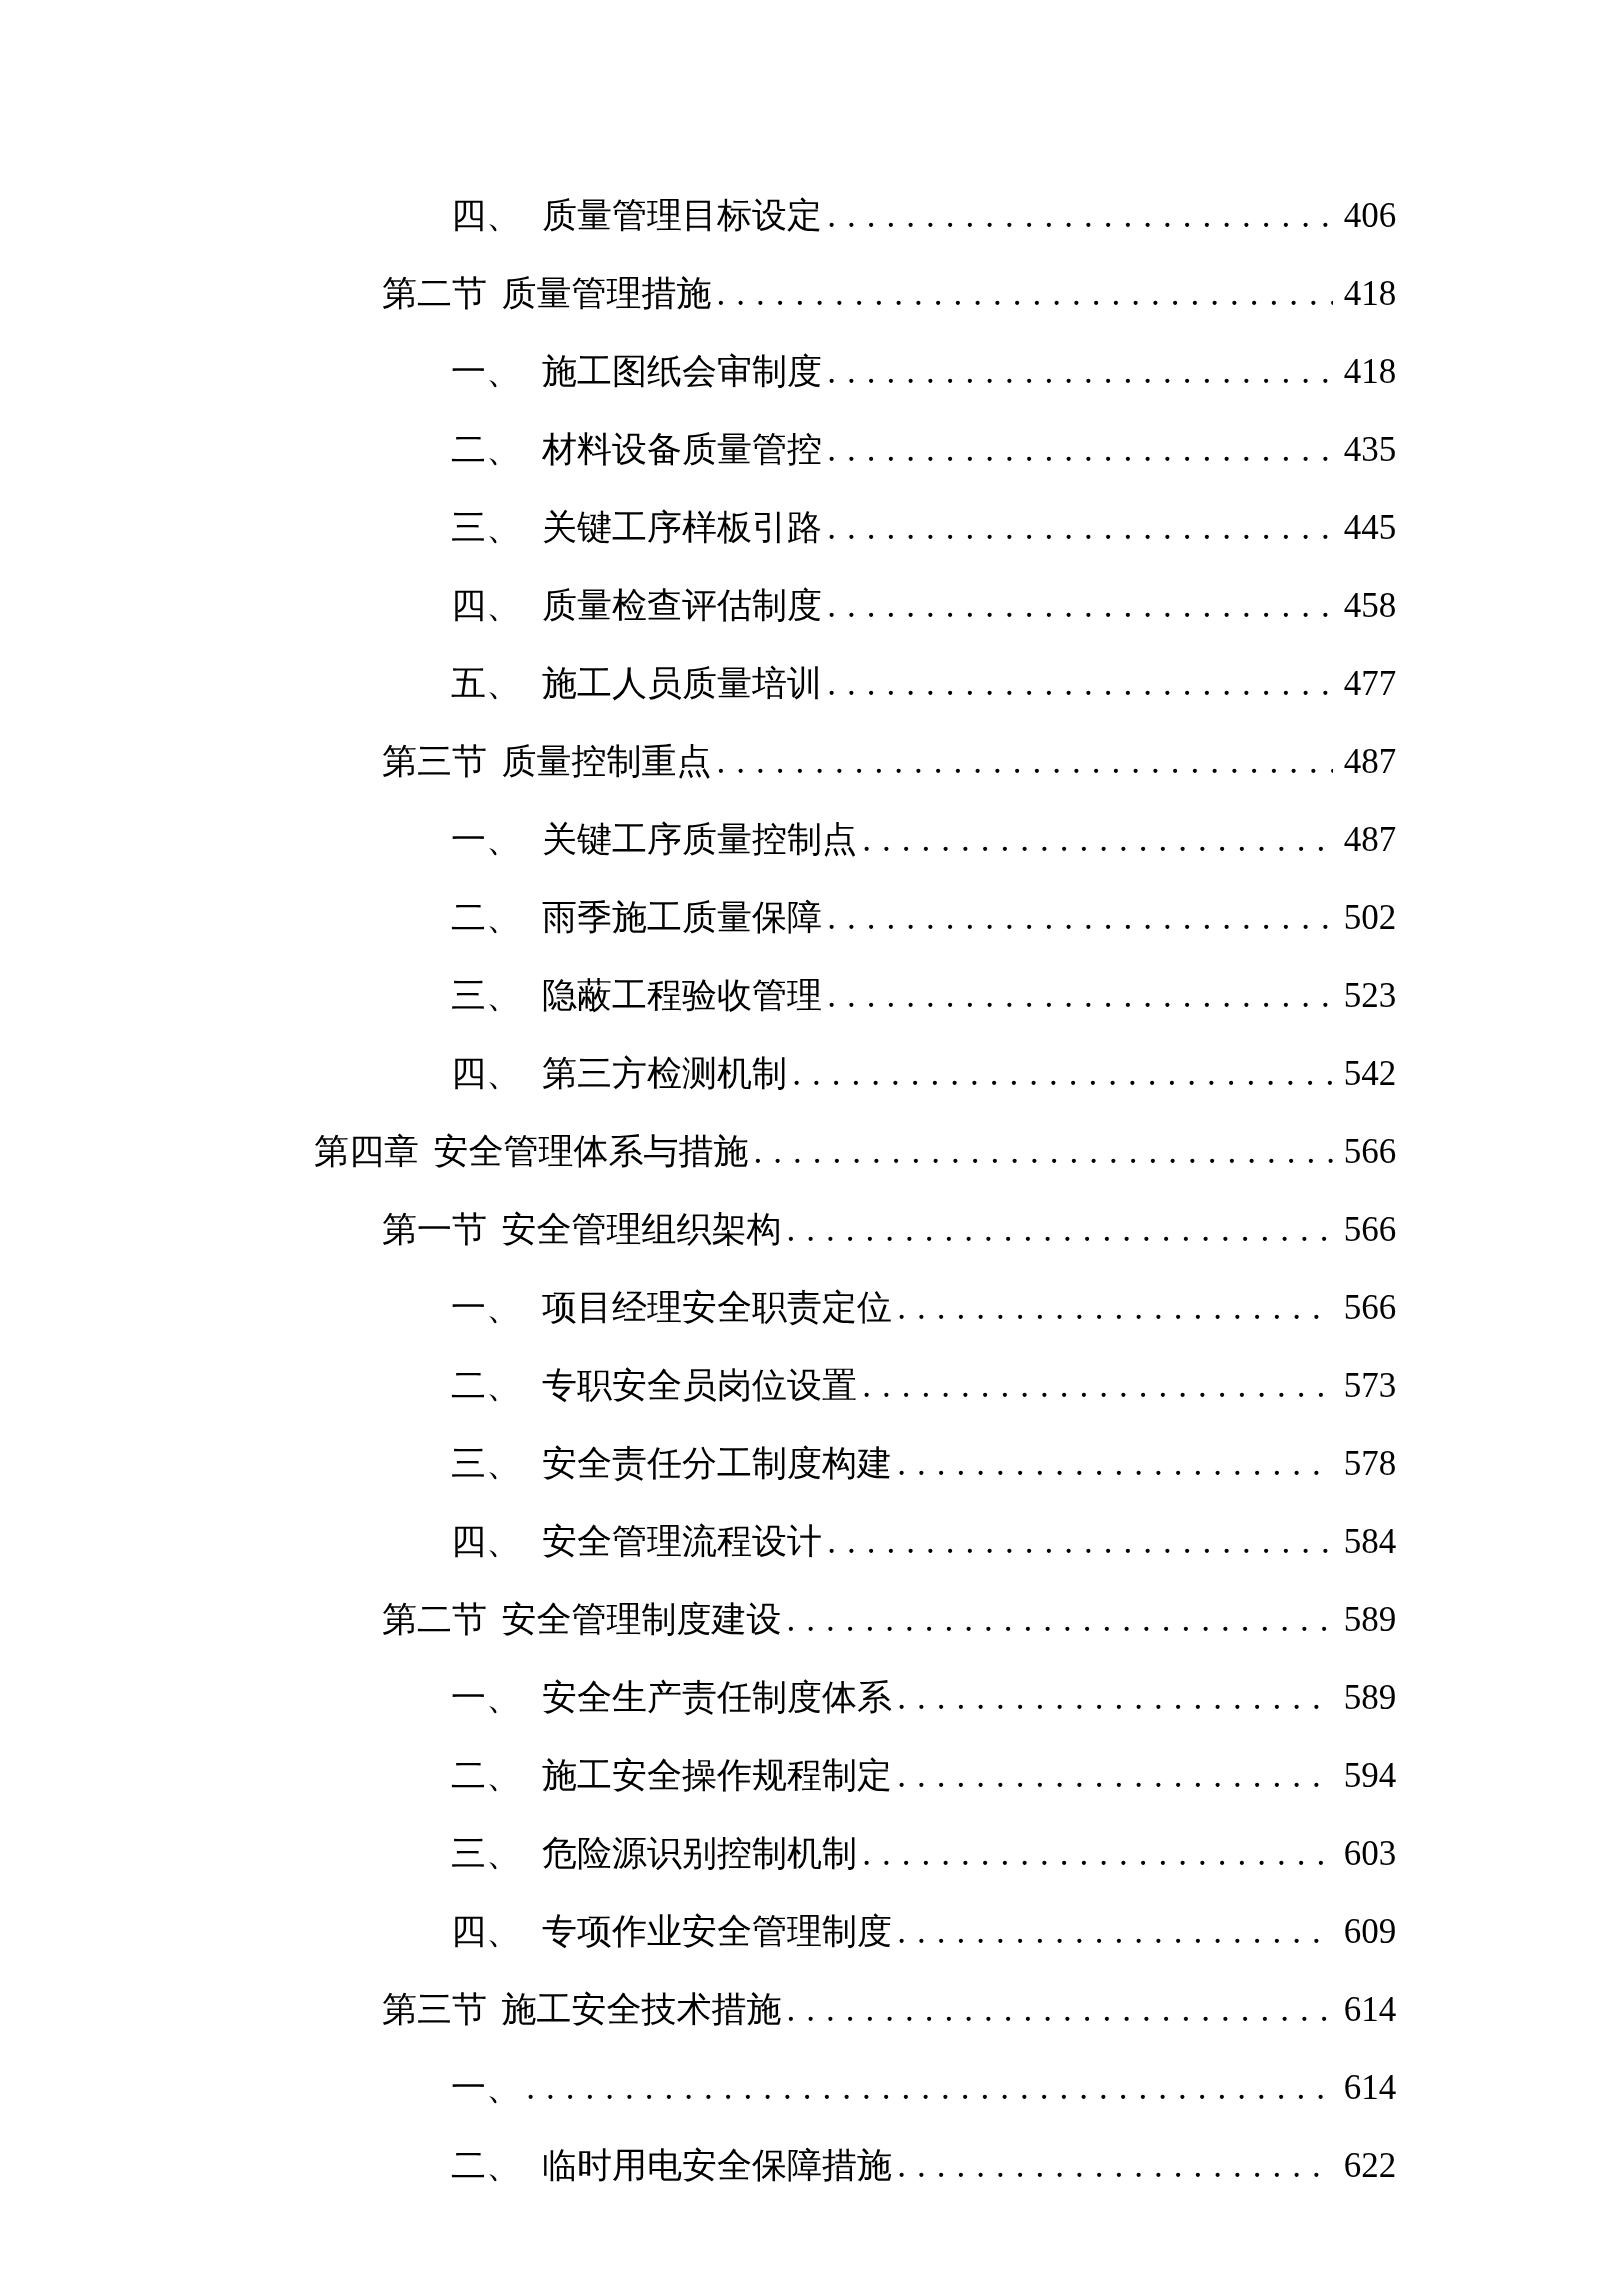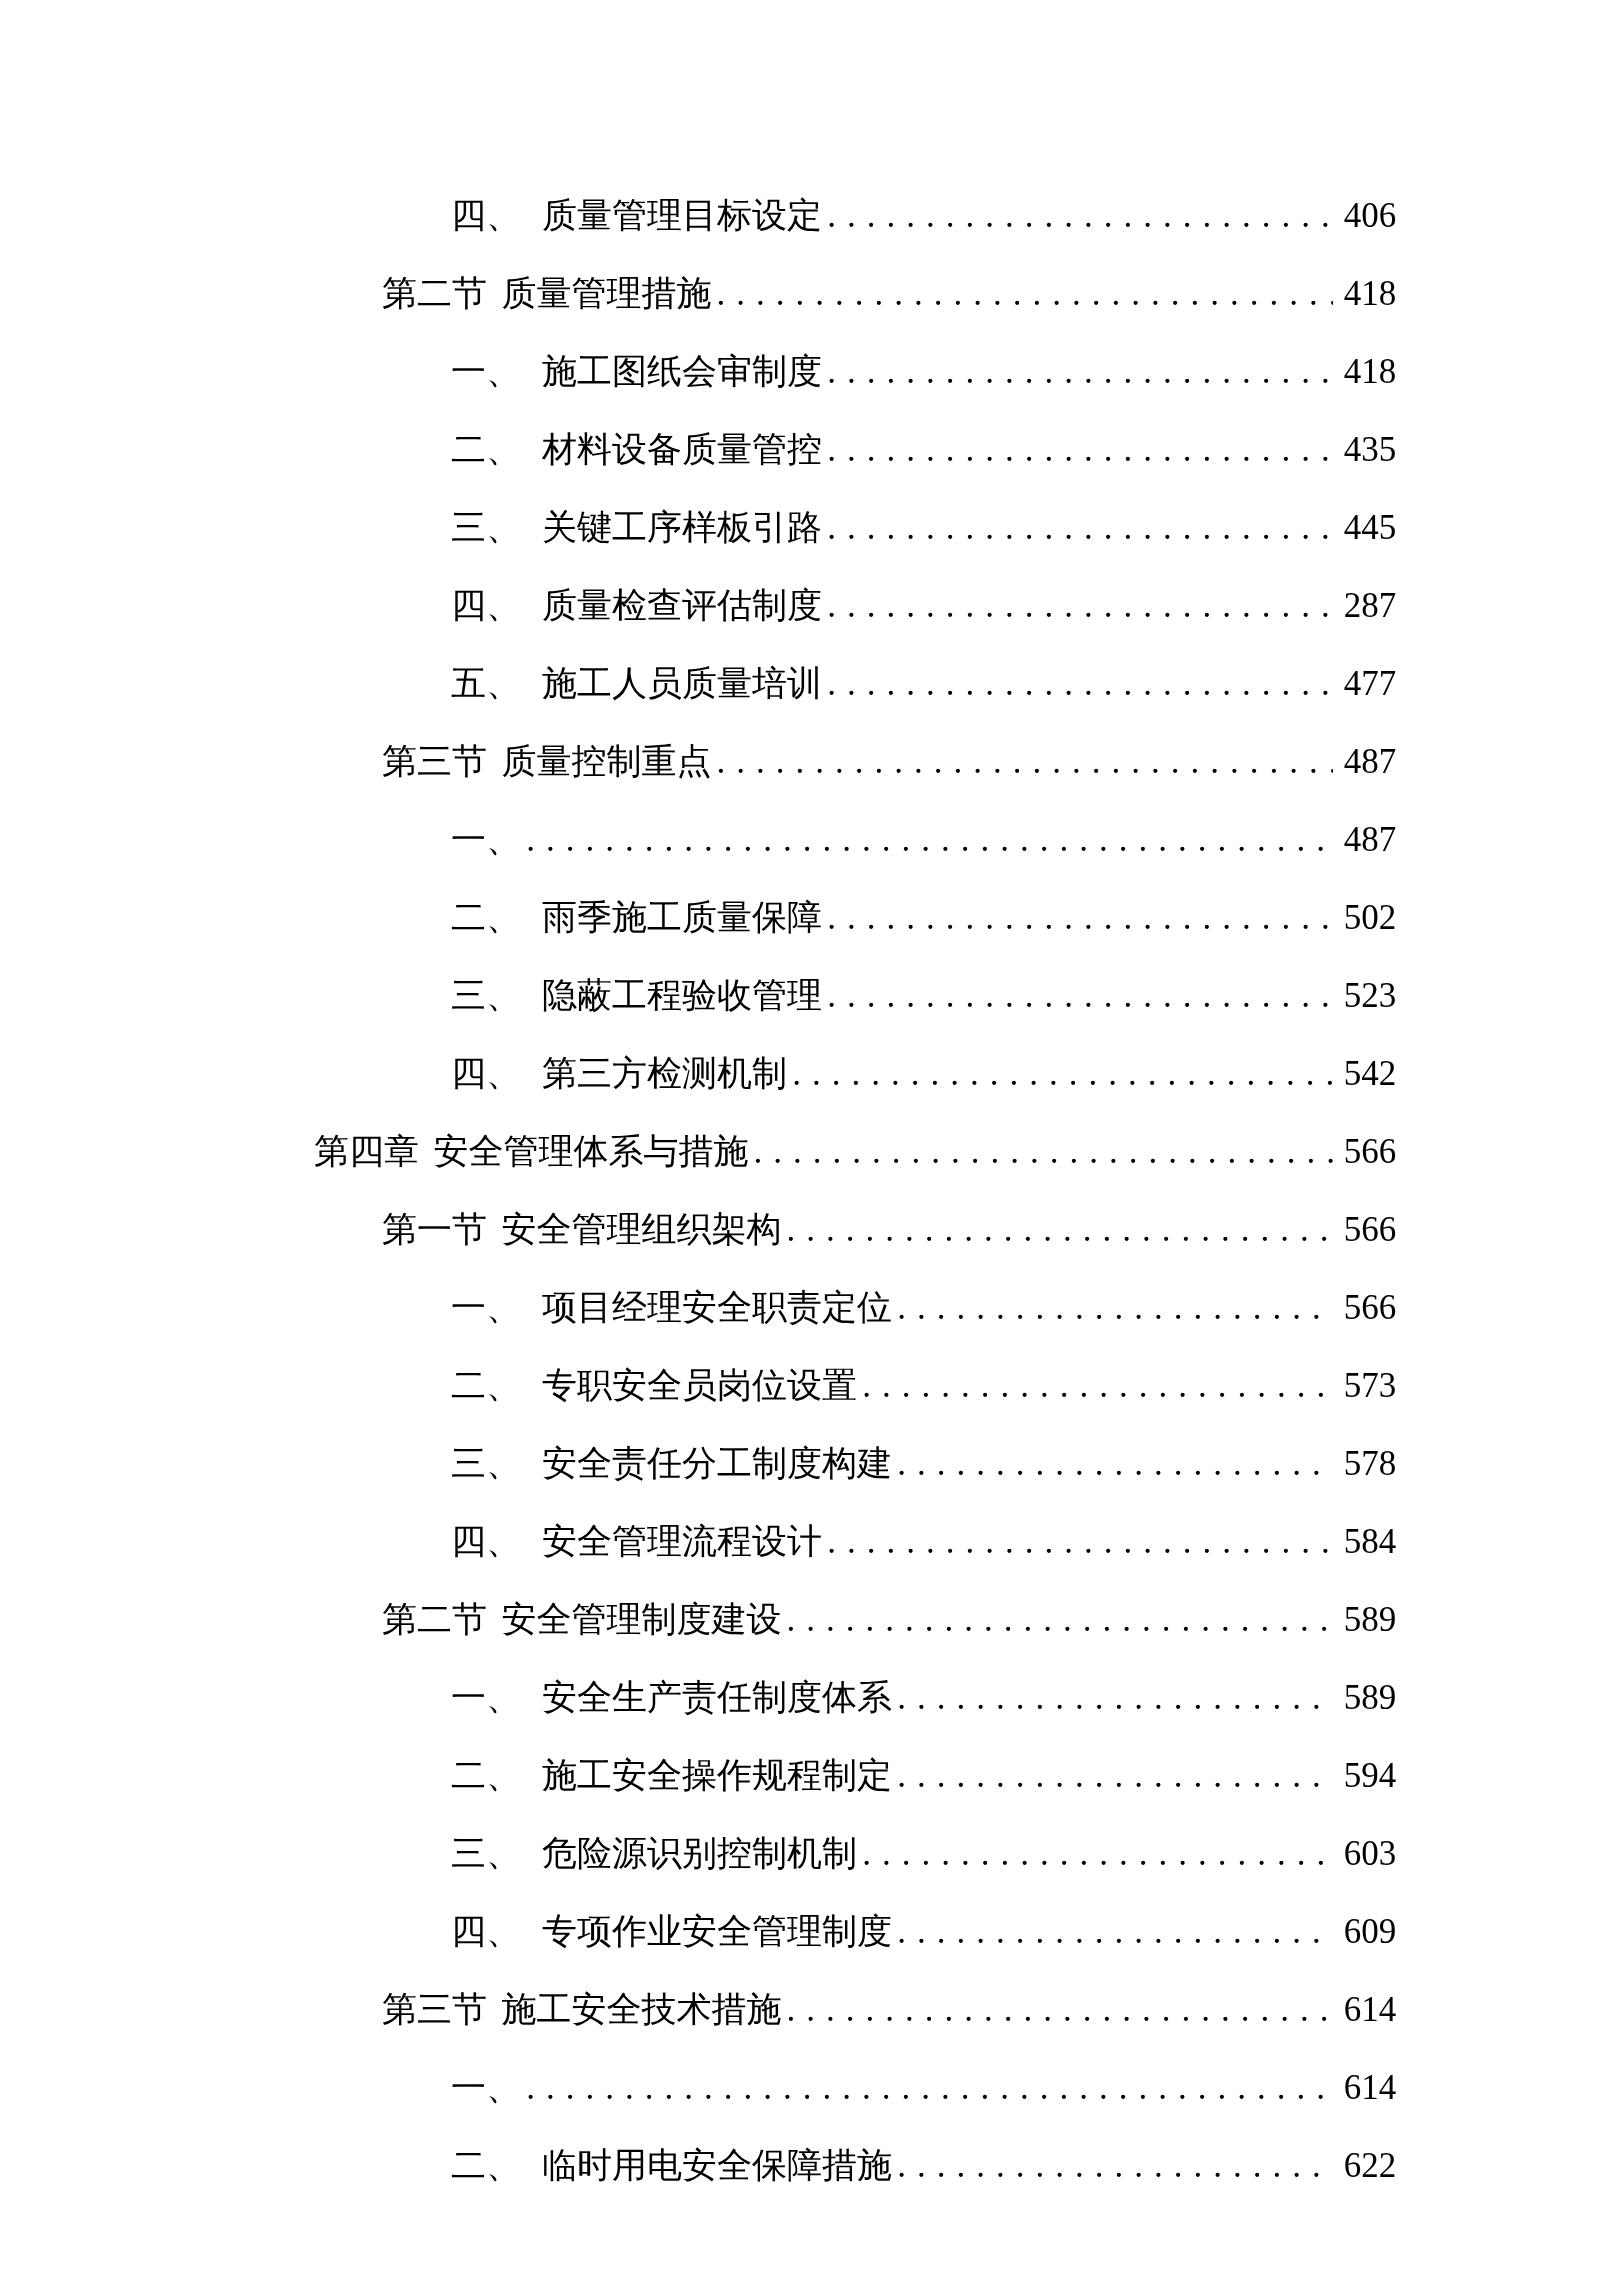--- a/index.html
+++ b/index.html
@@ -87,39 +87,40 @@
     <span class="label">三、</span>
     <span class="title">关键工序样板引路</span>
     <span class="dots" aria-hidden="true">......................................................................</span>
     <span class="pagenum">445</span>
   </div>
 
   <div class="row item">
     <span class="label">四、</span>
     <span class="title">质量检查评估制度</span>
     <span class="dots" aria-hidden="true">......................................................................</span>
-    <span class="pagenum">287</span>
+    <span class="pagenum">458</span>
   </div>
 
   <div class="row item">
     <span class="label">五、</span>
     <span class="title">施工人员质量培训</span>
     <span class="dots" aria-hidden="true">......................................................................</span>
     <span class="pagenum">477</span>
   </div>
 
   <div class="row section">
     <span class="label">第三节</span>
     <span class="title">质量控制重点</span>
     <span class="dots" aria-hidden="true">......................................................................</span>
     <span class="pagenum">487</span>
   </div>
 
   <div class="row item">
     <span class="label">一、</span>
+    <span class="title">关键工序质量控制点</span>
     <span class="dots" aria-hidden="true">......................................................................</span>
     <span class="pagenum">487</span>
   </div>
 
   <div class="row item">
     <span class="label">二、</span>
     <span class="title">雨季施工质量保障</span>
     <span class="dots" aria-hidden="true">......................................................................</span>
     <span class="pagenum">502</span>
   </div>

